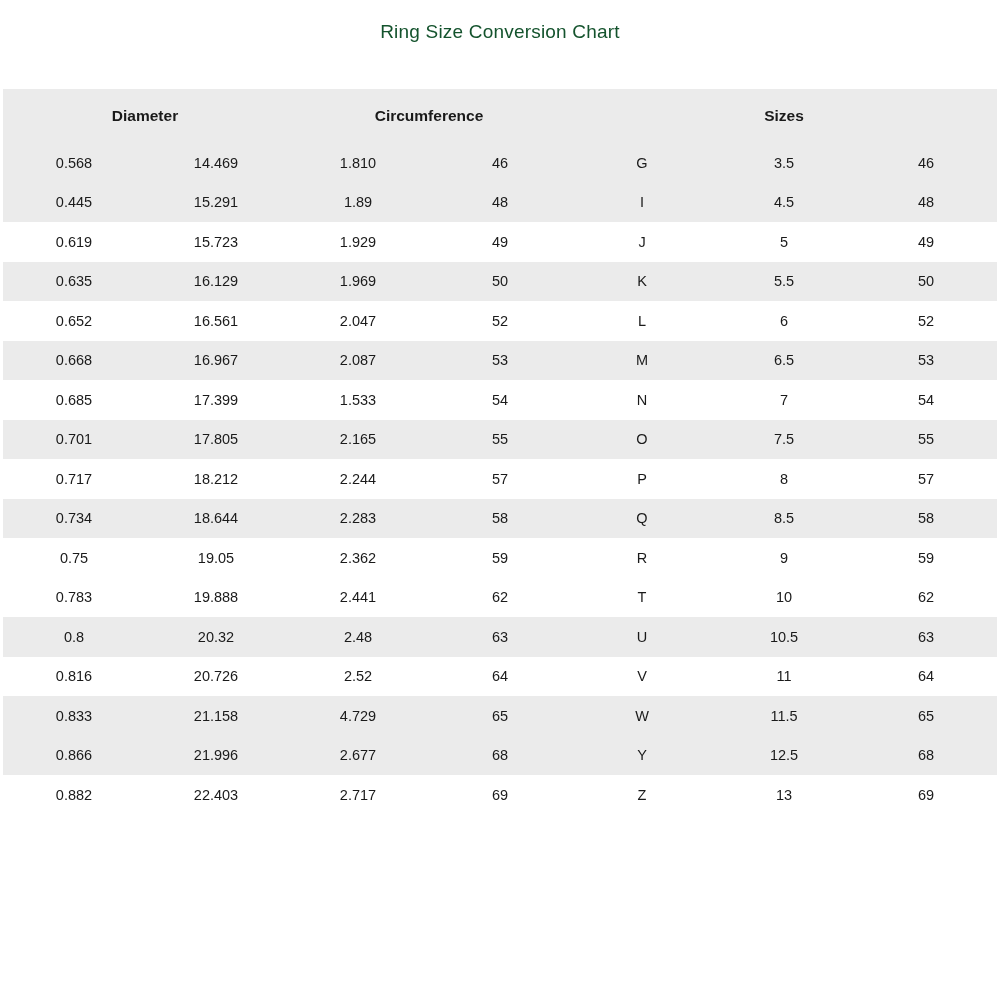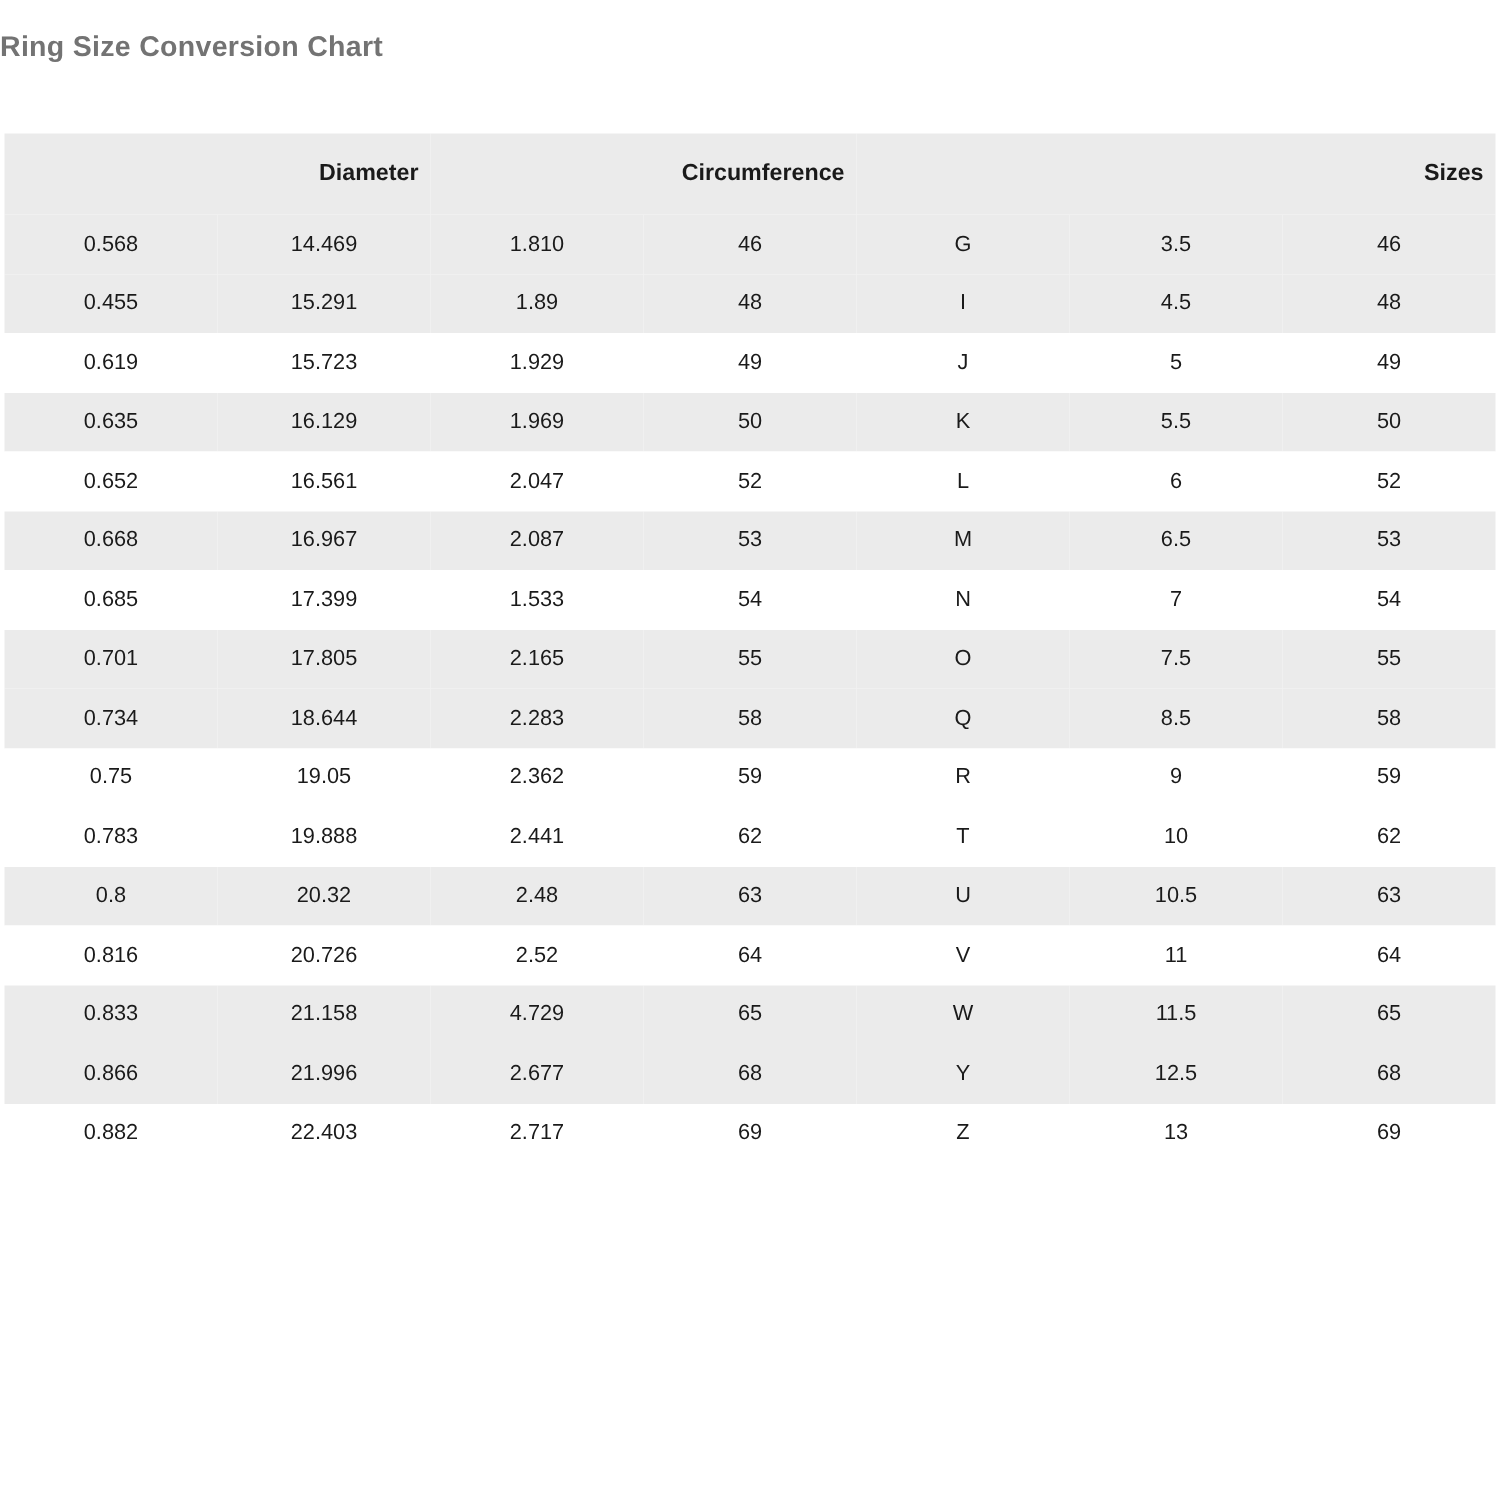--- a/index.html
+++ b/index.html
@@ -5,24 +5,24 @@
   * { box-sizing: border-box; margin: 0; padding: 0; }
   html, body {
     width: 1000px;
     height: 1000px;
     background: #ffffff;
     font-family: "Liberation Sans", sans-serif;
     color: #1a1a1a;
     overflow: hidden;
   }
   .page-title {
-    text-align: left;
+    text-align: center;
     font-size: 19px;
-    font-weight: bold;
-    color: #737373;
+    font-weight: normal;
+    color: #14532d;
     padding-top: 21px;
     letter-spacing: 0.2px;
   }
   .table-wrap {
     margin-top: 46px;
   }
   table {
     border-collapse: collapse;
     table-layout: fixed;
     width: 994px;
@@ -31,21 +31,20 @@
   th, td {
     text-align: center;
     vertical-align: middle;
     padding: 0 8px;
   }
   thead tr.group-row th {
     height: 54px;
     font-size: 15.5px;
     font-weight: bold;
     background: #ebebeb;
-    text-align: right;
   }
   thead tr.sub-row th {
     height: 48px;
     font-size: 14.5px;
     font-weight: normal;
     background: #ffffff;
     line-height: 1.25;
   }
   tbody td {
     height: 39.5px;
@@ -75,21 +74,21 @@
         <tr class="stripe">
           <td>0.568</td>
           <td>14.469</td>
           <td>1.810</td>
           <td>46</td>
           <td>G</td>
           <td>3.5</td>
           <td>46</td>
         </tr>
         <tr class="stripe">
-          <td>0.455</td>
+          <td>0.445</td>
           <td>15.291</td>
           <td>1.89</td>
           <td>48</td>
           <td>I</td>
           <td>4.5</td>
           <td>48</td>
         </tr>
         <tr>
           <td>0.619</td>
           <td>15.723</td>
@@ -137,20 +136,29 @@
         </tr>
         <tr class="stripe">
           <td>0.701</td>
           <td>17.805</td>
           <td>2.165</td>
           <td>55</td>
           <td>O</td>
           <td>7.5</td>
           <td>55</td>
         </tr>
+        <tr>
+          <td>0.717</td>
+          <td>18.212</td>
+          <td>2.244</td>
+          <td>57</td>
+          <td>P</td>
+          <td>8</td>
+          <td>57</td>
+        </tr>
         <tr class="stripe">
           <td>0.734</td>
           <td>18.644</td>
           <td>2.283</td>
           <td>58</td>
           <td>Q</td>
           <td>8.5</td>
           <td>58</td>
         </tr>
         <tr>

